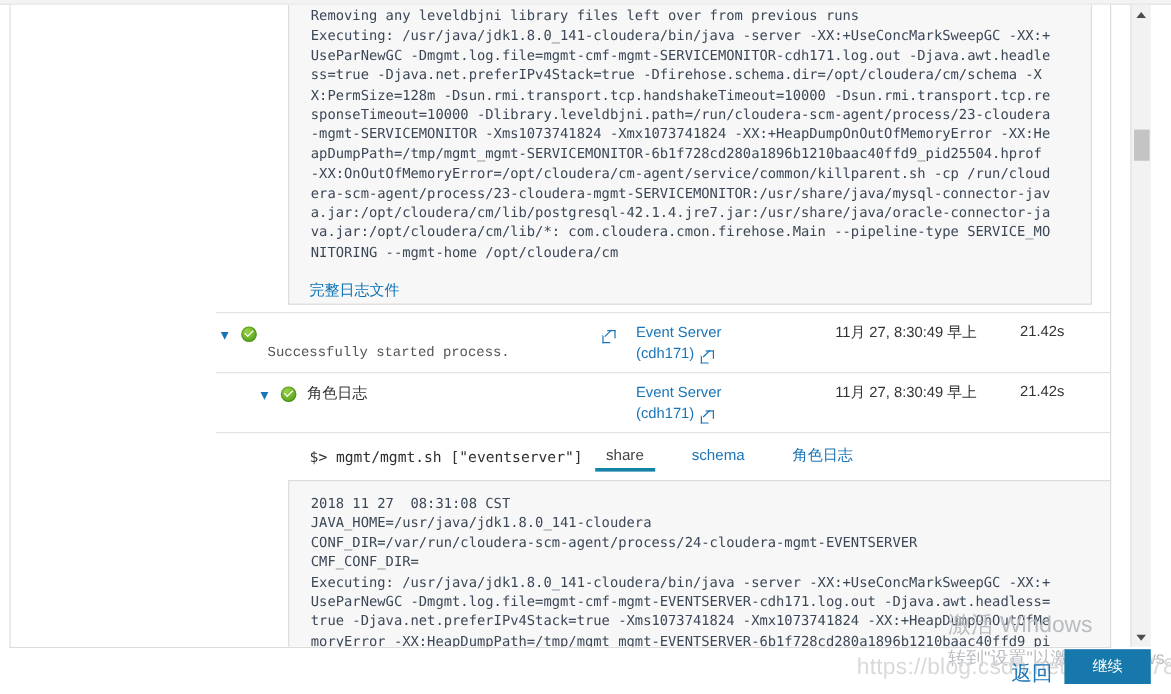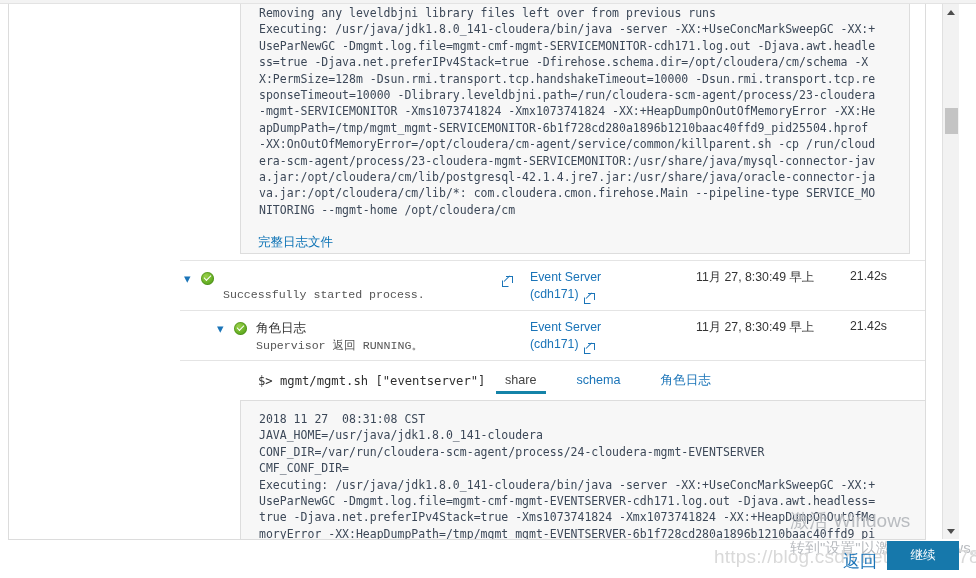--- a/index.html
+++ b/index.html
@@ -357,21 +357,20 @@
       </span>
 
       <span class="ev-time" style="left:516px; top:8px;">11月 27, 8:30:49 早上</span>
       <span class="ev-dur" style="left:670px; top:8px;">21.42s</span>
     </div>
 
     <div class="event-row row2">
       <span class="chev" style="left:37px; top:12px;">▾</span>
       <span class="ok-badge" style="left:54px; top:11px;"></span>
       <span class="ev-title" style="left:76px; top:9px;">角色日志</span>
-      <span class="ev-sub" style="left:76px; top:27px;">Supervisor 返回 RUNNING。</span>
 
       <span class="ev-link" style="left:350px; top:8px;">Event Server</span>
       <span class="ev-link" style="left:350px; top:25px;">(cdh171)</span>
       <span style="position:absolute; left:404px; top:28px;">
         <span class="ext-ico"><i class="box"></i><i class="arr"></i><i class="diag"></i></span>
       </span>
 
       <span class="ev-time" style="left:516px; top:8px;">11月 27, 8:30:49 早上</span>
       <span class="ev-dur" style="left:670px; top:8px;">21.42s</span>
     </div>

